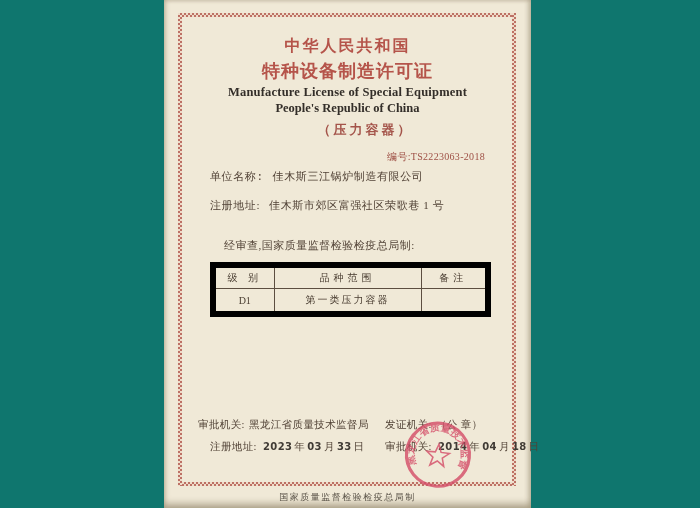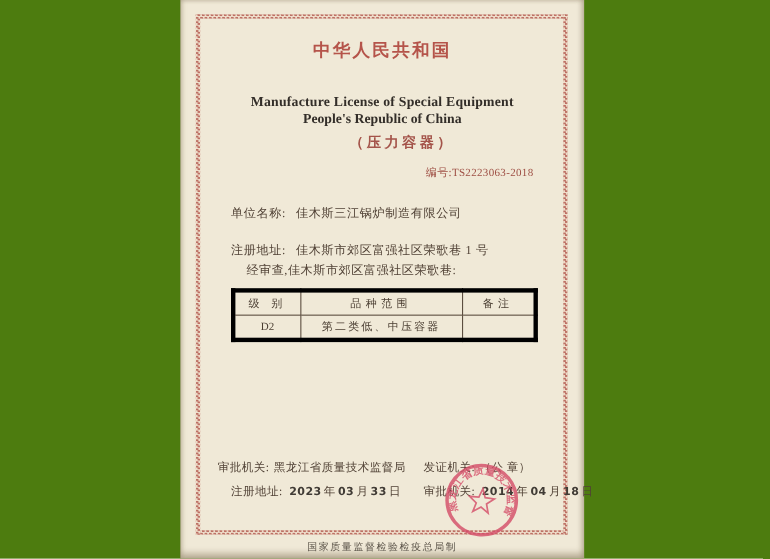--- a/index.html
+++ b/index.html
@@ -1,21 +1,21 @@
 <!DOCTYPE html>
 <html><head>
 <meta charset="utf-8">
 <style>
   html,body{margin:0;padding:0;}
   body{
     width:700px;height:508px;background:#ffffff;
     font-family:"Liberation Serif","DejaVu Serif",serif;
     -webkit-font-smoothing:antialiased;
   }
-  .stage{position:relative;width:700px;height:508px;overflow:hidden;background:#4d7c0f;}
+  .stage{position:relative;width:700px;height:508px;overflow:hidden;background:#0f766e;}
   .paper{
     position:absolute;left:164px;top:0;width:367px;height:508px;
     background:#f0e9d7;
     box-shadow:inset 0 -5px 6px rgba(110,95,65,.40),
                inset -3px 0 4px rgba(120,105,75,.22),
                inset 2px 0 3px rgba(140,125,95,.14),
                inset 0 2px 3px rgba(150,135,105,.12);
   }
   
   .frame{position:absolute;left:14px;top:13px;right:15px;bottom:22px;}
@@ -35,31 +35,31 @@
   .t-cn2{top:59px;font-family:"DejaVu Sans","Liberation Sans",sans-serif;
          font-weight:bold;font-size:18px;letter-spacing:1px;color:#b5544a;}
   .t-en1{top:85px;font-weight:bold;font-size:12.5px;color:#332e29;letter-spacing:.2px;}
   .t-en2{top:101px;font-weight:bold;font-size:12.5px;color:#332e29;}
   .t-sub{top:121px;font-size:13px;letter-spacing:3px;color:#a4544a;font-weight:bold;margin-left:36px;}
 
   .serial{top:150px;right:46px;font-size:10px;color:#9e4f44;letter-spacing:.3px;}
   .serial .val{margin-left:0;}
 
   .fieldline{left:46px;font-size:11px;color:#514236;letter-spacing:.6px;}
-  .f-company{top:186px;}
-  .f-address{top:220px;}
+  .f-company{top:169px;font-family:Liberation Mono, monospace;}
+  .f-address{top:198px;}
   .fieldline .val{margin-left:9px;}
 
   .statement{top:238px;left:60px;font-size:11px;color:#514236;letter-spacing:.5px;}
 
   .lic-table{position:absolute;left:46px;top:262px;width:277px;border-collapse:collapse;
              table-layout:fixed;font-size:10px;color:#493d31;}
   .lic-table td,.lic-table th{border:1px solid #5c4e40;text-align:center;
              font-weight:normal;padding:0;overflow:hidden;white-space:nowrap;}
-  .lic-table{border:4px solid #000000;}
+  .lic-table{border:6px solid #000000;}
   .lic-table tr.hd td{height:20px;letter-spacing:4px;}
   .lic-table tr.r1 td{height:22px;}
   .lic-table tr.r2 td{height:20px;}
   .col-level{width:61px;}
   .col-scope{width:147px;}
   .col-note{width:67px;}
   .lic-table .scope{letter-spacing:2px;}
 
   .footline{font-size:10.5px;color:#514236;letter-spacing:.4px;white-space:nowrap;}
   .fl1a{top:418px;left:34px;text-align:center;}
@@ -82,52 +82,53 @@
   <div class="paper">
 
     <div class="frame">
       <div class="strip h t"></div>
       <div class="strip h b"></div>
       <div class="strip v l"></div>
       <div class="strip v r"></div>
     </div>
 
     <div class="abs ctr t-cn1">中华人民共和国</div>
+    <div class="abs ctr t-cn2">特种设备制造许可证</div>
     <div class="abs ctr t-en1">Manufacture License of Special Equipment</div>
     <div class="abs ctr t-en2">People's Republic of China</div>
     <div class="abs ctr t-sub">（压力容器）</div>
 
     <div class="abs serial">
       <span class="lbl">编号:</span><span class="val">TS2223063-2018</span>
     </div>
 
     <div class="abs fieldline f-company">
       <span>单位名称:</span><span class="val">佳木斯三江锅炉制造有限公司</span>
     </div>
     <div class="abs fieldline f-address">
       <span>注册地址:</span><span class="val">佳木斯市郊区富强社区荣歌巷 1 号</span>
     </div>
 
-    <div class="abs statement">经审查,佳木斯市郊区富强社区荣歌巷:</div>
+    <div class="abs statement">经审查,国家质量监督检验检疫总局制:</div>
 
     <table class="lic-table">
       <colgroup>
         <col class="col-level">
           <col class="col-scope">
           <col class="col-note">
       </colgroup>
       <tbody>
           <tr class="hd">
         <td>级 别</td>
         <td>品种范围</td>
         <td>备注</td>
       </tr>
-      <tr class="r2">
-        <td>D2</td>
-        <td class="scope">第二类低、中压容器</td>
+      <tr class="r1">
+        <td>D1</td>
+        <td class="scope">第一类压力容器</td>
         <td></td>
       </tr>
     </tbody>
       </table>
 
     <div class="abs footline fl1a">
       <span class="lbl">审批机关:</span><span>黑龙江省质量技术监督局</span>
     </div>
     <div class="abs footline fl1b">
       <span class="lbl">发证机关:</span><span>（公  章）</span>

